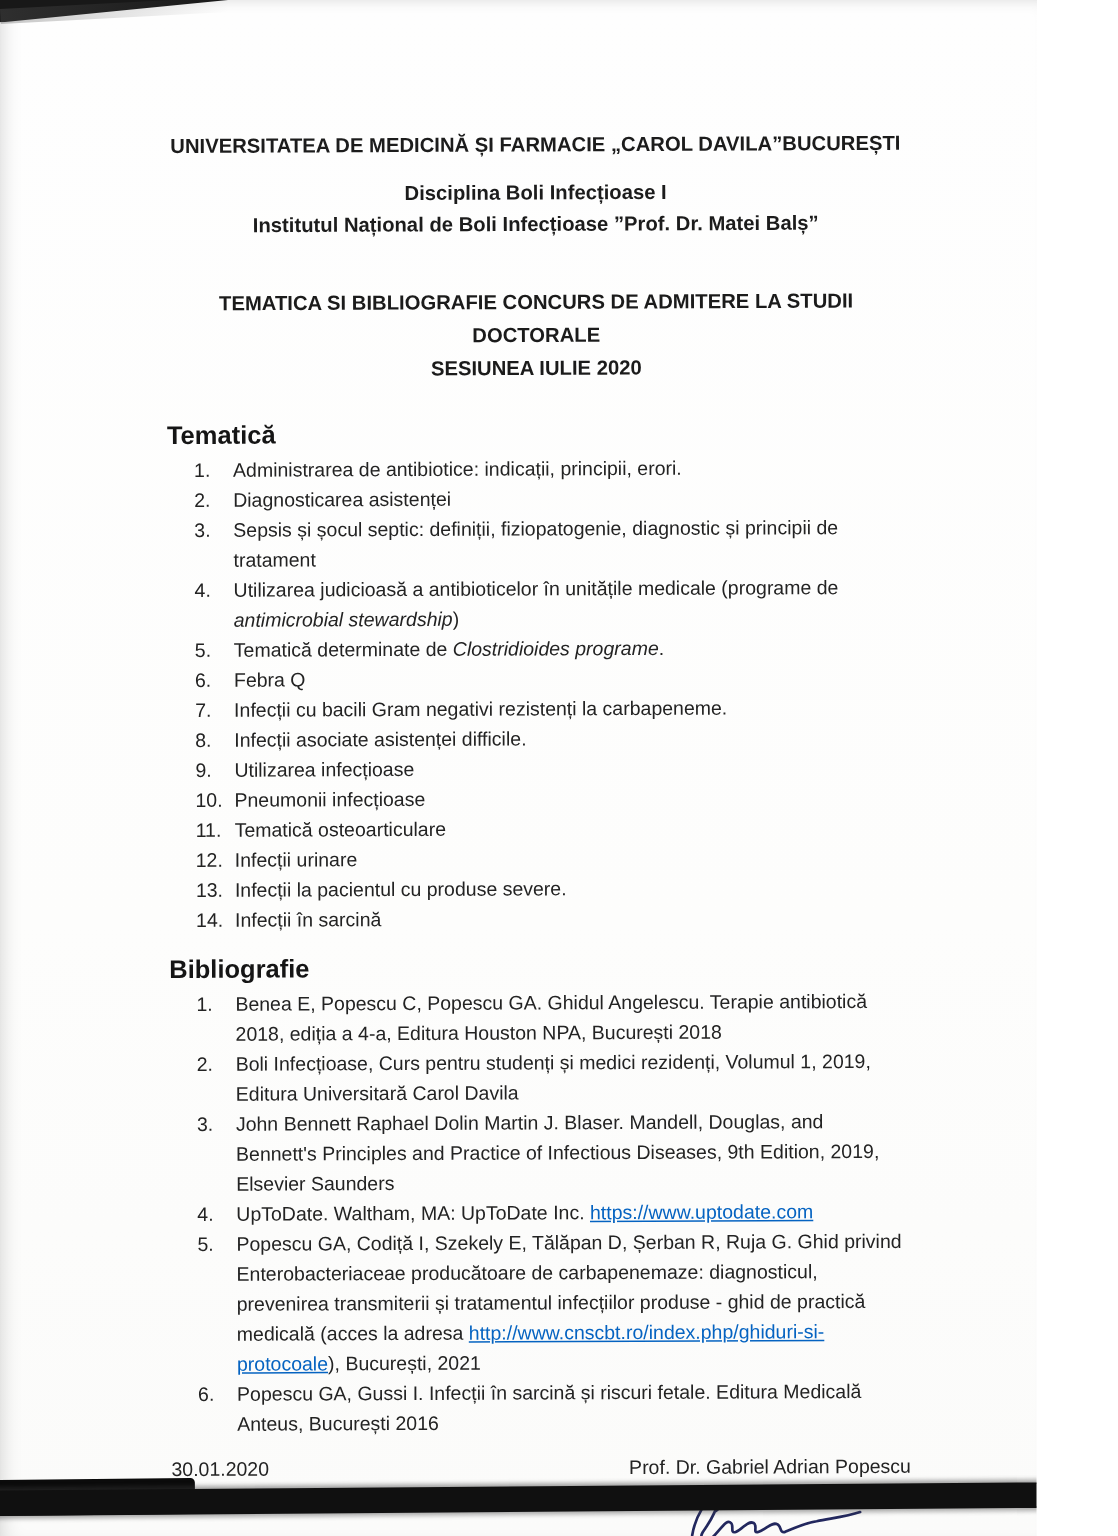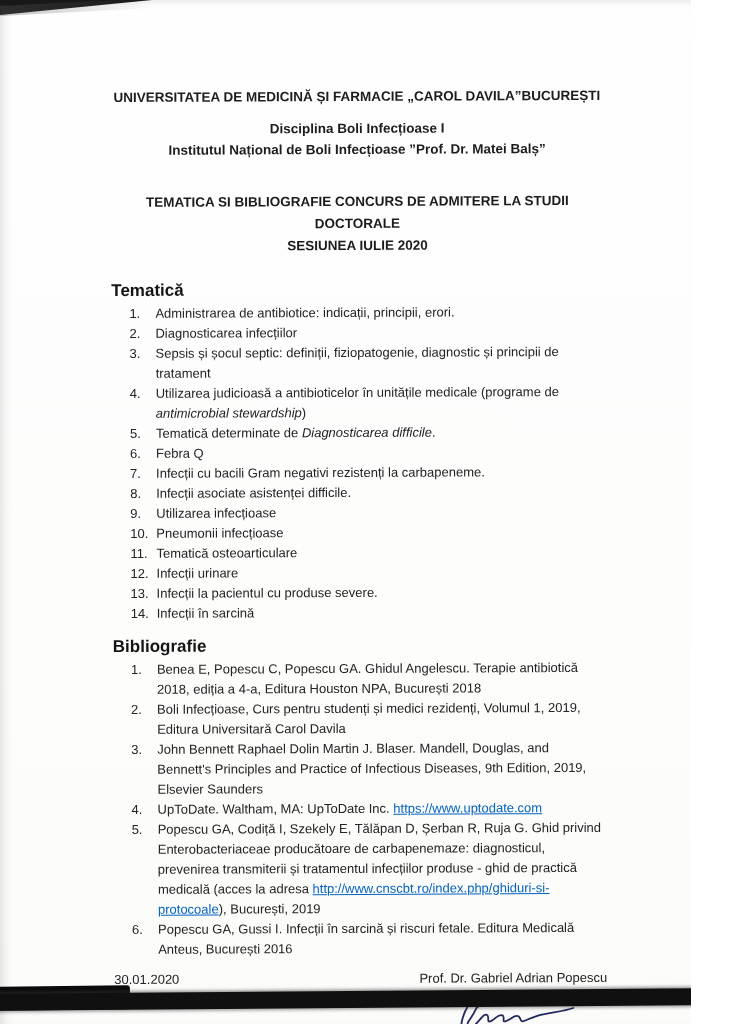--- a/index.html
+++ b/index.html
@@ -104,44 +104,44 @@
 
     <div class="doc-title">
       <p>TEMATICA SI BIBLIOGRAFIE CONCURS DE ADMITERE LA STUDII DOCTORALE</p>
       <p>SESIUNEA IULIE 2020</p>
     </div>
 
     <section>
       <h2 class="section-heading h-tematica">Tematică</h2>
       <ol class="doc-list">
           <li><span>Administrarea de antibiotice: indicații, principii, erori.</span></li>
-          <li><span>Diagnosticarea infecțiilor</span></li>
+          <li><span>Diagnosticarea asistenței</span></li>
           <li><span>Sepsis și șocul septic: definiții, fiziopatogenie, diagnostic și principii de tratament</span></li>
           <li><span>Utilizarea judicioasă a antibioticelor în unitățile medicale (programe de </span><span class="italic">antimicrobial stewardship</span><span>)</span></li>
-          <li><span>Tematică determinate de </span><span class="italic">Diagnosticarea difficile</span><span>.</span></li>
+          <li><span>Tematică determinate de </span><span class="italic">Clostridioides programe</span><span>.</span></li>
           <li><span>Febra Q</span></li>
           <li><span>Infecții cu bacili Gram negativi rezistenți la carbapeneme.</span></li>
           <li><span>Infecții asociate asistenței difficile.</span></li>
           <li><span>Utilizarea infecțioase</span></li>
           <li><span>Pneumonii infecțioase</span></li>
           <li><span>Tematică osteoarticulare</span></li>
           <li><span>Infecții urinare</span></li>
           <li><span>Infecții la pacientul cu produse severe.</span></li>
           <li><span>Infecții în sarcină</span></li>
         </ol>
     </section>
 
     <section>
       <h2 class="section-heading h-bibliografie">Bibliografie</h2>
       <ol class="doc-list">
           <li><span>Benea E, Popescu C, Popescu GA. Ghidul Angelescu. Terapie antibiotică 2018, ediția a 4-a, Editura Houston NPA, București 2018</span></li>
           <li><span>Boli Infecțioase, Curs pentru studenți și medici rezidenți, Volumul 1, 2019, Editura Universitară Carol Davila</span></li>
           <li><span>John Bennett Raphael Dolin Martin J. Blaser. Mandell, Douglas, and Bennett's Principles and Practice of Infectious Diseases, 9th Edition, 2019, Elsevier Saunders</span></li>
           <li><span>UpToDate. Waltham, MA: UpToDate Inc. </span><a class="link" href="#">https://www.uptodate.com</a></li>
-          <li><span>Popescu GA, Codiță I, Szekely E, Tălăpan D, Șerban R, Ruja G. Ghid privind Enterobacteriaceae producătoare de carbapenemaze: diagnosticul, prevenirea transmiterii și tratamentul infecțiilor produse - ghid de practică medicală (acces la adresa </span><a class="link" href="#">http://www.cnscbt.ro/index.php/ghiduri-si-protocoale</a><span>), București, 2019</span></li>
+          <li><span>Popescu GA, Codiță I, Szekely E, Tălăpan D, Șerban R, Ruja G. Ghid privind Enterobacteriaceae producătoare de carbapenemaze: diagnosticul, prevenirea transmiterii și tratamentul infecțiilor produse - ghid de practică medicală (acces la adresa </span><a class="link" href="#">http://www.cnscbt.ro/index.php/ghiduri-si-protocoale</a><span>), București, 2021</span></li>
           <li><span>Popescu GA, Gussi I. Infecții în sarcină și riscuri fetale. Editura Medicală Anteus, București 2016</span></li>
         </ol>
     </section>
 
     <div class="doc-footer">
       <span>30.01.2020</span>
       <span>Prof. Dr. Gabriel Adrian Popescu</span>
     </div>
 
     <div class="signature-row">

